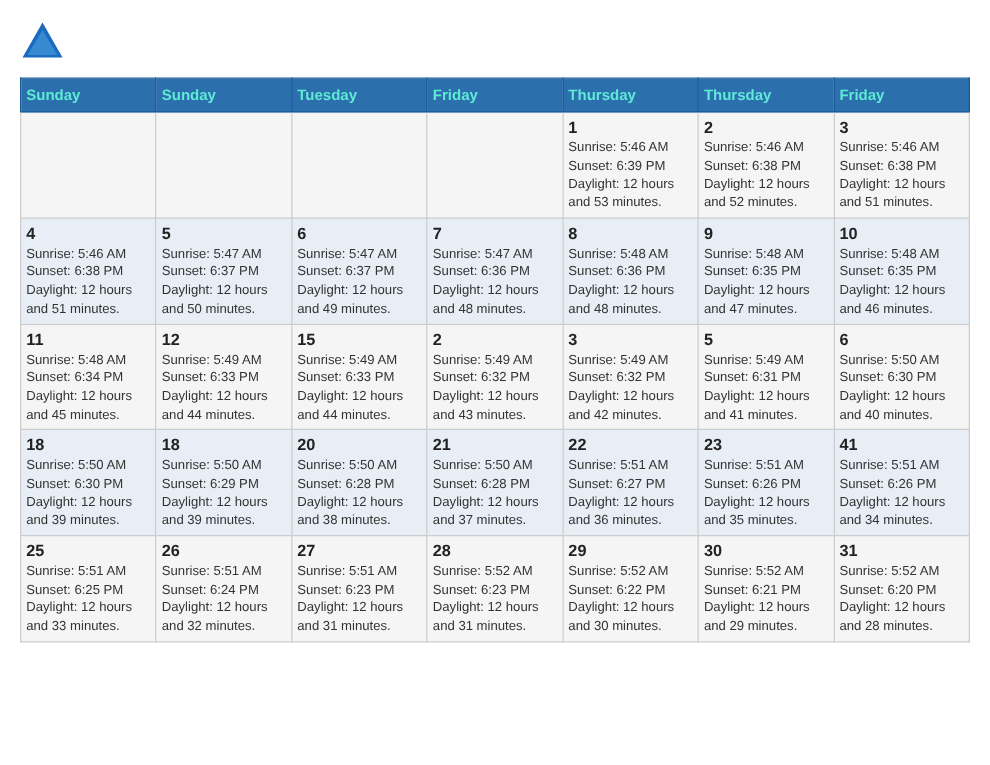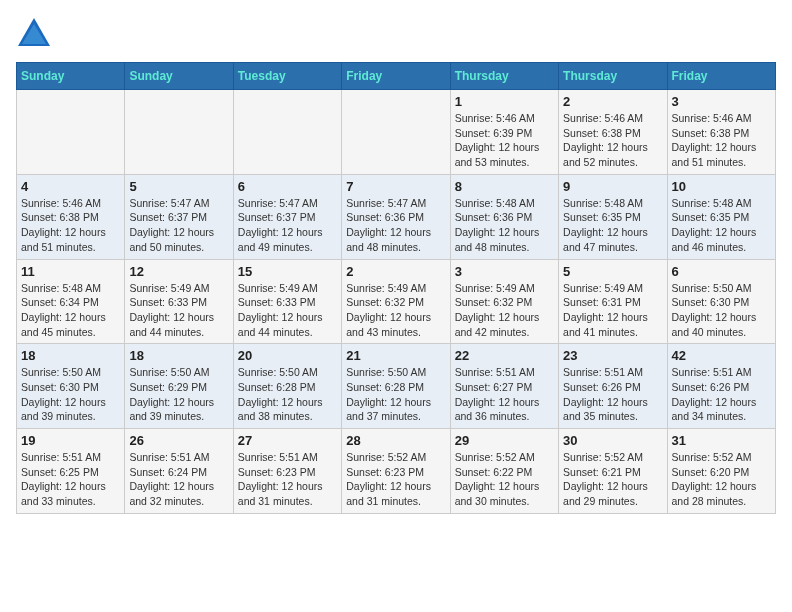--- a/index.html
+++ b/index.html
@@ -219,27 +219,27 @@
         </td>
         <td>
           <div class="day-num">22</div>
           <div class="day-info">Sunrise: 5:51 AM<br>Sunset: 6:27 PM<br>Daylight: 12 hours<br>and 36 minutes.</div>
         </td>
         <td>
           <div class="day-num">23</div>
           <div class="day-info">Sunrise: 5:51 AM<br>Sunset: 6:26 PM<br>Daylight: 12 hours<br>and 35 minutes.</div>
         </td>
         <td>
-          <div class="day-num">42</div>
+          <div class="day-num">41</div>
           <div class="day-info">Sunrise: 5:51 AM<br>Sunset: 6:26 PM<br>Daylight: 12 hours<br>and 34 minutes.</div>
         </td>
       </tr>
       <tr>
         <td>
-          <div class="day-num">19</div>
+          <div class="day-num">25</div>
           <div class="day-info">Sunrise: 5:51 AM<br>Sunset: 6:25 PM<br>Daylight: 12 hours<br>and 33 minutes.</div>
         </td>
         <td>
           <div class="day-num">26</div>
           <div class="day-info">Sunrise: 5:51 AM<br>Sunset: 6:24 PM<br>Daylight: 12 hours<br>and 32 minutes.</div>
         </td>
         <td>
           <div class="day-num">27</div>
           <div class="day-info">Sunrise: 5:51 AM<br>Sunset: 6:23 PM<br>Daylight: 12 hours<br>and 31 minutes.</div>
         </td>

